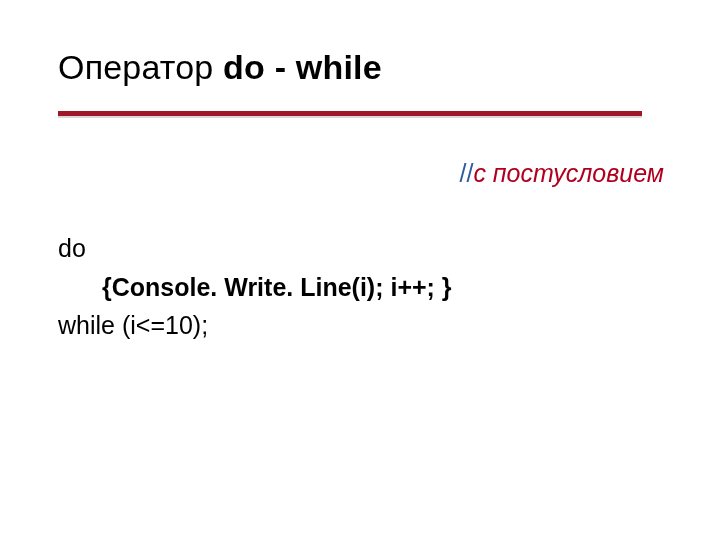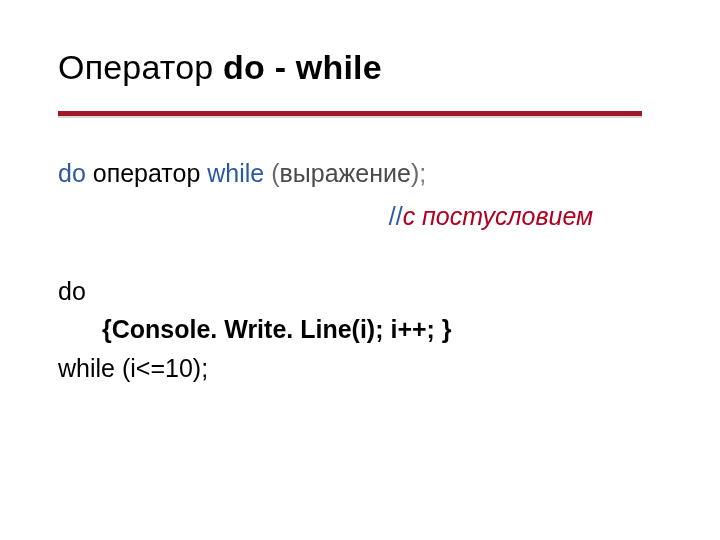--- a/index.html
+++ b/index.html
@@ -47,21 +47,21 @@
   .syntax-line {
     margin-bottom: 4px;
   }
   .kw { color: #2c5aa0; } 
   .punct-gray { color: #7a7a7a; }
   .paren-gray { color: #6a6a6a; }
   .expr-gray { color: #4a4a4a; }
   .comment-slashes { color: #2c5aa0; }
   .comment-text { color: #b00020; font-style: italic; }
   .comment-line {
-    text-align: center;
+    text-align: right;
     padding-left: 260px;
     margin-bottom: 36px;
   }
   .code-block {
     line-height: 1.55;
   }
   .indent { padding-left: 44px; display: inline-block; font-weight: bold; }
 </style>
 </head>
 <body>
@@ -70,23 +70,20 @@
 
   <h1 class="title">
     <span>Оператор </span><span class="bold">do - while</span>
   </h1>
 
   <div class="rule"></div>
   <div class="shadow-line"></div>
 
   <div class="content">
 
-    <div class="syntax-line">
-      <span class="kw">do</span><span> оператор </span><span class="kw">while</span><span class="paren-gray"> (</span><span class="expr-gray">выражение</span><span class="paren-gray">)</span><span class="punct-gray">;</span>
-    </div>
 
     <div class="comment-line">
       <span class="comment-slashes">//</span><span class="comment-text">с постусловием</span>
     </div>
 
     <div class="code-block">
       <div>do</div>
       <div><span class="indent">{Console. Write. Line(i); i++; }</span></div>
       <div>while (i&lt;=10);</div>
     </div>

